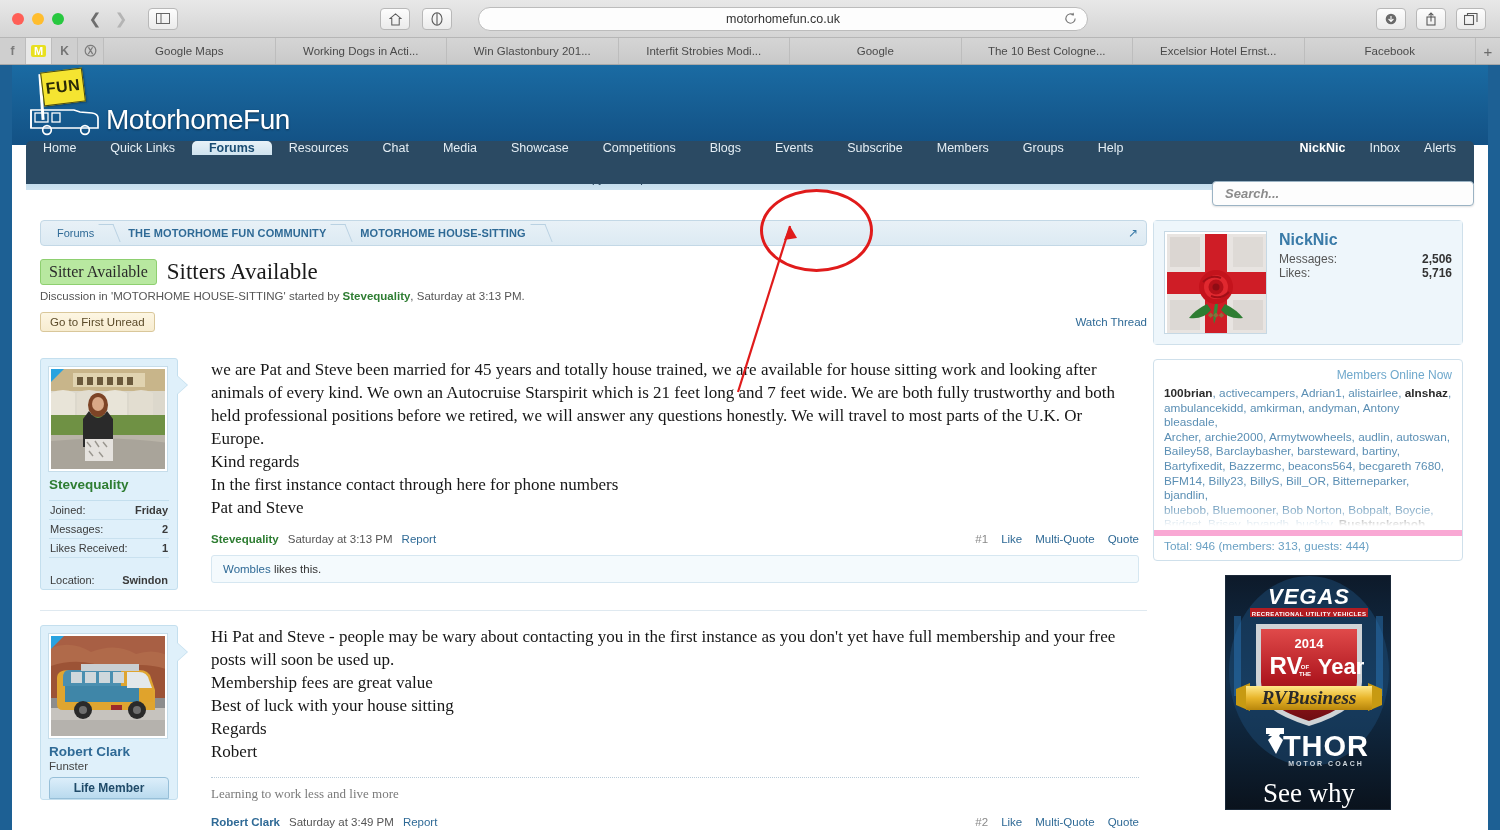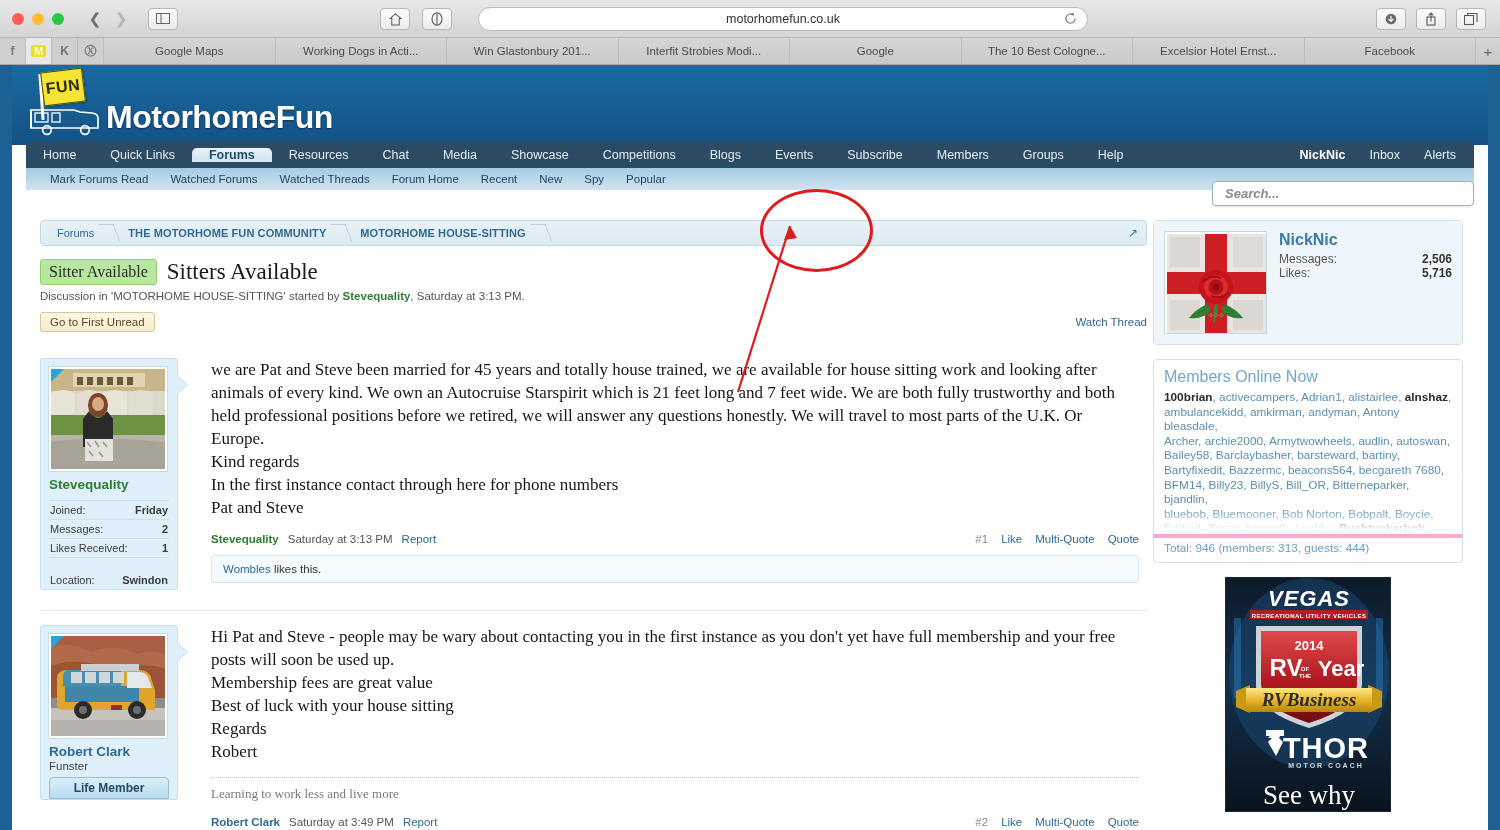--- a/index.html
+++ b/index.html
@@ -139,33 +139,33 @@
   .logo-pole {
     position: absolute; left: 14px; top: 4px;
     width: 2.5px; height: 46px; background: #fff;
     transform: rotate(-4deg);
   }
   .logo-van {
     position: absolute; left: 2px; top: 34px;
     width: 74px; height: 34px;
   }
   .logo-text {
-    font-size: 32px; font-weight: bold; color: #ffffff;
+    font-size: 28px; font-weight: normal; color: #ffffff;
     letter-spacing: -0.5px;
     margin-left: 2px; margin-bottom: 6px;
     text-shadow: 0 1px 2px rgba(0,0,0,.45);
   }
 
   
   .navbar {
     position: absolute; left: 14px; top: 76px;
-    width: 1448px; height: 27px;
+    width: 1448px; height: 43px;
     background: #2b4a63;
     border-radius: 5px 5px 0 0;
-    display: flex; align-items: center;
+    display: flex; align-items: flex-start;
     z-index: 5;
   }
   .nav-item {
     padding: 0 17px;
     display: flex; align-items: center;
     font-size: 12.5px; color: #e4eef5;
     white-space: nowrap;
   }
   .nav-item.active {
     background: linear-gradient(#e8f2f8, #cfe3ef);
@@ -388,39 +388,40 @@
     background: #fff; padding: 2px;
     position: relative; overflow: hidden;
   }
   .visitor-info { padding-left: 12px; flex: 1; }
   .visitor-name { font-size: 16px; font-weight: bold; color: #3a7ba8; }
   .vstat { display: flex; justify-content: space-between; font-size: 12px; color: #555; margin-top: 3px; }
   .vstat .v { font-weight: bold; color: #333; }
 
   .online-panel { padding: 0; position: relative; }
   .online-head {
-    font-size: 16px; color: #6fa8cc;
+    font-size: 12px; color: #6fa8cc;
     padding: 8px 10px 4px 10px;
+    text-align: right;
   }
   .online-list {
     padding: 0 10px;
     font-size: 11.8px; line-height: 14.6px;
     color: #5b8fb4;
     height: 144px; overflow: hidden;
     position: relative;
   }
   .online-list .b { font-weight: bold; color: #2b2b2b; }
   .online-fade {
     position: absolute; left: 0; bottom: 0; width: 100%; height: 26px;
     background: linear-gradient(rgba(255,255,255,0), #fff 85%);
   }
   .online-total {
     font-size: 11.8px; color: #6aa1c4;
     padding: 3px 10px 7px 10px;
-    border-top: 4px solid #f9a8d4;
+    border-top: 6px solid #f9a8d4;
   }
 
   .ad-block {
     width: 166px; height: 235px;
     margin: 0 auto;
     background: #0a1420;
     position: relative; overflow: hidden;
     border: 1px solid #1a2838;
   }
 

